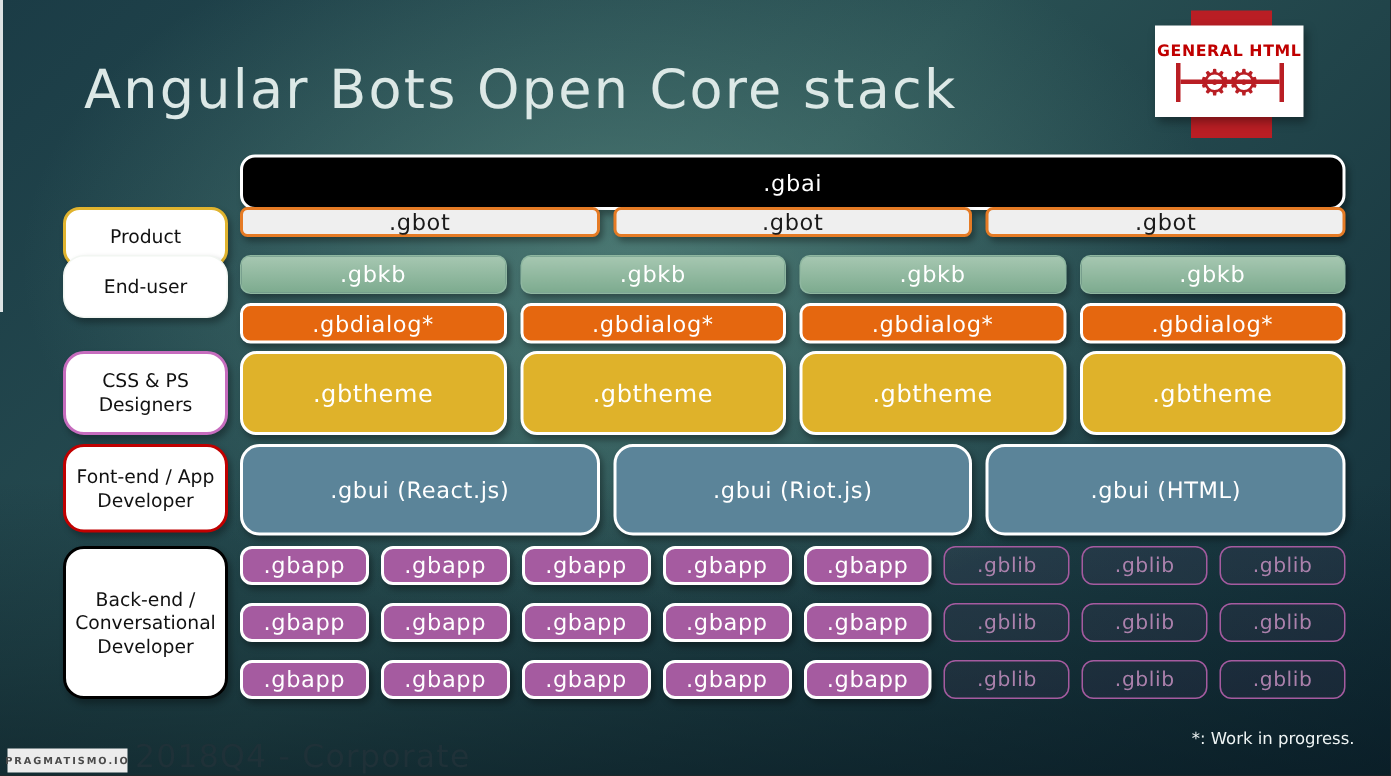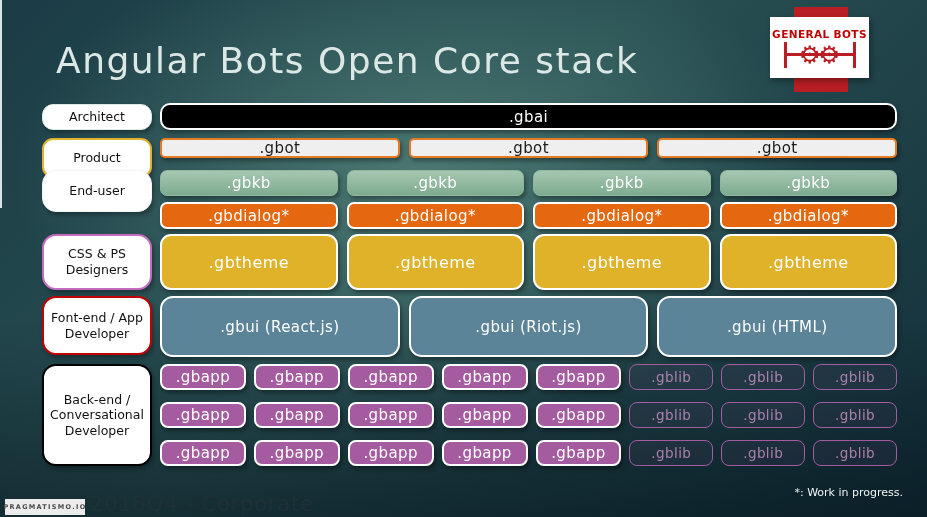--- a/index.html
+++ b/index.html
@@ -49,21 +49,21 @@
   .role-frontend{top:296px;height:59px;border:2px solid #c00000;border-radius:14px;}
   .role-backend{top:364px;height:102px;border:2px solid #000000;border-radius:14px;}
   
   .row{position:absolute;left:160px;width:737px;display:flex;gap:9px;}
   .row > *{flex:1;}
   .btn{
     box-sizing:border-box;display:flex;align-items:center;justify-content:center;
     color:#fff;font-size:15px;letter-spacing:0.4px;
     box-shadow:2px 3px 4px rgba(0,0,0,0.35);
   }
-  .row-gbai{top:103px;height:27px;}
+  .row-gbai{top:103px;height:37px;}
   .gbai{background:#000;border:2px solid #fff;border-radius:10px;}
   .row-gbot{top:138px;height:20px;}
   .gbot{background:#efefef;border:2px solid #e57b25;border-radius:5px;color:#1a1a1a;}
   .row-gbkb{top:170px;height:26px;}
   .gbkb{background:linear-gradient(180deg,#a6c7b1,#7dab8f);border:1px solid #8fb7a0;border-radius:7px;}
   .row-gbdialog{top:202px;height:27px;}
   .gbdialog{background:#e5670f;border:2px solid #fff;border-radius:7px;}
   .row-gbtheme{top:234px;height:56px;}
   .gbtheme{background:#dfb22a;border:2px solid #fff;border-radius:11px;font-size:16px;}
   .row-gbui{top:296px;height:61px;}
@@ -95,28 +95,27 @@
 </head>
 <body>
 
 <div class="slide">
   <div class="left-sliver"></div>
 
   <h1 class="title">Angular Bots Open Core stack</h1>
 
   <div class="logo-ribbon"></div>
   <div class="logo-card">
-    <div class="logo-brand">GENERAL BOTS</div>
+    <div class="logo-brand">GENERAL HTML</div>
     <div class="logo-gears">
       <span class="gear">⚙</span>
       <span class="gear">⚙</span>
     </div>
   </div>
 
-  <div class="role role-architect">Architect</div>
   <div class="role role-product">Product</div>
   <div class="role role-enduser">End-user</div>
   <div class="role role-css">CSS &amp; PS Designers</div>
   <div class="role role-frontend">Font-end / App Developer</div>
   <div class="role role-backend">Back-end / Conversational Developer</div>
 
   <div class="row row-gbai">
     <div class="btn gbai">.gbai</div>
   </div>
 

